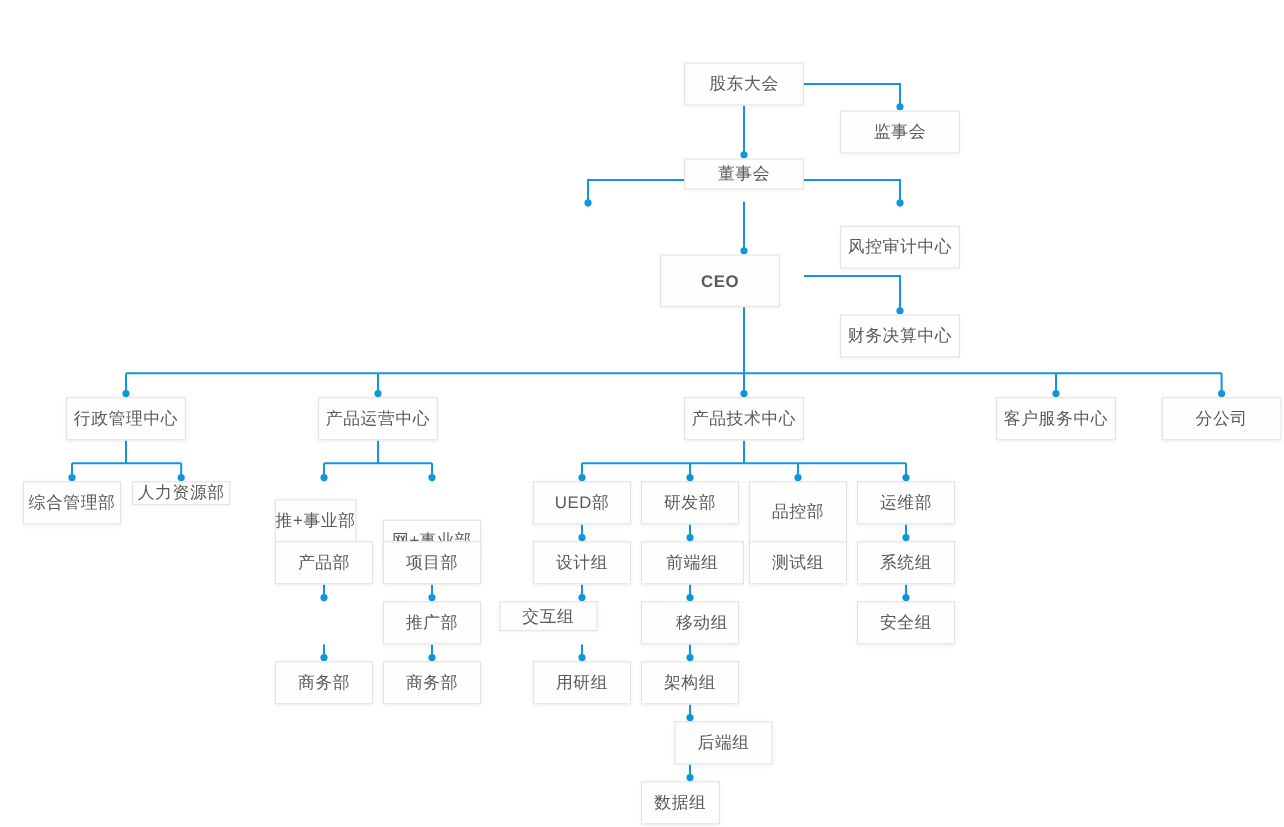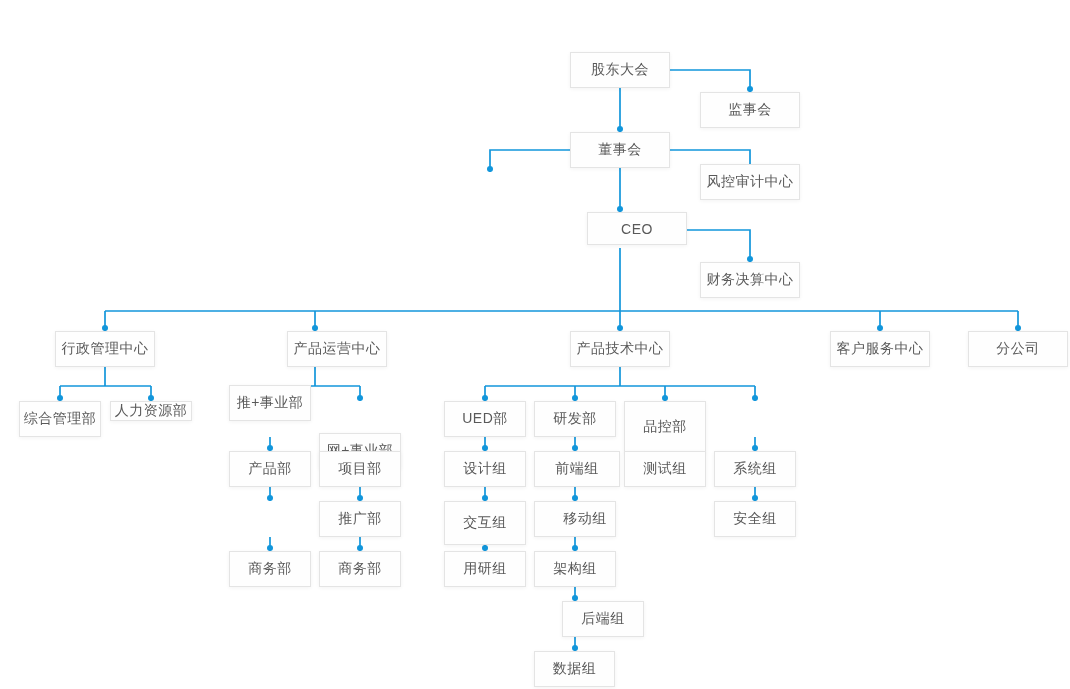--- a/index.html
+++ b/index.html
@@ -129,45 +129,46 @@
       <circle cx="575" cy="598" r="3"></circle>
       <circle cx="575" cy="648" r="3"></circle>
       <circle cx="665" cy="398" r="3"></circle>
       <circle cx="665" cy="448" r="3"></circle>
       <circle cx="755" cy="398" r="3"></circle>
       <circle cx="755" cy="448" r="3"></circle>
       <circle cx="755" cy="498" r="3"></circle>
     </svg>
 <div class="node" style="left: 570px; top: 52px; width: 100px; height: 36px;">股东大会</div>
     <div class="node" style="left: 700px; top: 92px; width: 100px; height: 36px;">监事会</div>
-    <div class="node" style="left: 570px; top: 132px; width: 100px; height: 36px;">董事会</div>
-    <div class="node" style="left: 700px; top: 164px; width: 100px; height: 36px;">风控审计中心</div>
-    <div class="node" style="left: 587px; top: 212px; width: 100px; height: 33px;">CEO</div>
+    <div class="node" style="left: 570px; top: 132px; width: 100px; height: 26px;">董事会</div>
+    <div class="node" style="left: 700px; top: 188px; width: 100px; height: 36px;">风控审计中心</div>
+    <div class="node" style="left: 550px; top: 212px; width: 100px; height: 44px; font-weight: bold;">CEO</div>
     <div class="node" style="left: 700px; top: 262px; width: 100px; height: 36px;">财务决算中心</div>
     <div class="node" style="left: 55px; top: 331px; width: 100px; height: 36px;">行政管理中心</div>
-    <div class="node" style="left: 265px; top: 331px; width: 100px; height: 36px; margin-left: 22px;">产品运营中心</div>
+    <div class="node" style="left: 265px; top: 331px; width: 100px; height: 36px;">产品运营中心</div>
     <div class="node" style="left: 570px; top: 331px; width: 100px; height: 36px;">产品技术中心</div>
     <div class="node" style="left: 830px; top: 331px; width: 100px; height: 36px;">客户服务中心</div>
     <div class="node" style="left: 968px; top: 331px; width: 100px; height: 36px;">分公司</div>
     <div class="node" style="left: 19px; top: 401px; width: 82px; height: 36px;">综合管理部</div>
     <div class="node" style="left: 110px; top: 401px; width: 82px; height: 20px;">人力资源部</div>
-    <div class="node" style="left: 229px; top: 385px; width: 82px; height: 36px;">推+事业部</div>
+    <div class="node" style="left: 229px; top: 416px; width: 68px; height: 36px;">推+事业部</div>
     <div class="node" style="left: 319px; top: 401px; width: 82px; height: 36px; margin-top: 32px;">网+事业部</div>
     <div class="node" style="left: 229px; top: 451px; width: 82px; height: 36px;">产品部</div>
     <div class="node" style="left: 229px; top: 551px; width: 82px; height: 36px;">商务部</div>
     <div class="node" style="left: 319px; top: 451px; width: 82px; height: 36px;">项目部</div>
     <div class="node" style="left: 319px; top: 501px; width: 82px; height: 36px;">推广部</div>
     <div class="node" style="left: 319px; top: 551px; width: 82px; height: 36px;">商务部</div>
     <div class="node" style="left: 444px; top: 401px; width: 82px; height: 36px;">UED部</div>
     <div class="node" style="left: 444px; top: 451px; width: 82px; height: 36px;">设计组</div>
-    <div class="node" style="left: 444px; top: 501px; width: 82px; height: 44px;">交互组</div>
+    <div class="node" style="left: 416px; top: 501px; width: 82px; height: 25px;">交互组</div>
     <div class="node" style="left: 444px; top: 551px; width: 82px; height: 36px;">用研组</div>
     <div class="node" style="left: 534px; top: 401px; width: 82px; height: 36px;">研发部</div>
     <div class="node" style="left: 534px; top: 451px; width: 86px; height: 36px;">前端组</div>
     <div class="node" style="left: 534px; top: 501px; width: 82px; height: 36px; padding-left: 20px;">移动组</div>
     <div class="node" style="left: 534px; top: 551px; width: 82px; height: 36px;">架构组</div>
     <div class="node" style="left: 562px; top: 601px; width: 82px; height: 36px;">后端组</div>
-    <div class="node" style="left: 534px; top: 651px; width: 81px; height: 36px; text-align: right;">数据组</div>
+    <div class="node" style="left: 534px; top: 651px; width: 66px; height: 36px; text-align: right;">数据组</div>
     <div class="node" style="left: 624px; top: 401px; width: 82px; height: 52px;">品控部</div>
     <div class="node" style="left: 624px; top: 451px; width: 82px; height: 36px;">测试组</div>
+    <div class="node" style="left: 714px; top: 401px; width: 82px; height: 36px;">运维部</div>
     <div class="node" style="left: 714px; top: 451px; width: 82px; height: 36px;">系统组</div>
     <div class="node" style="left: 714px; top: 501px; width: 82px; height: 36px;">安全组</div>
   </div>
 
 </body></html>

